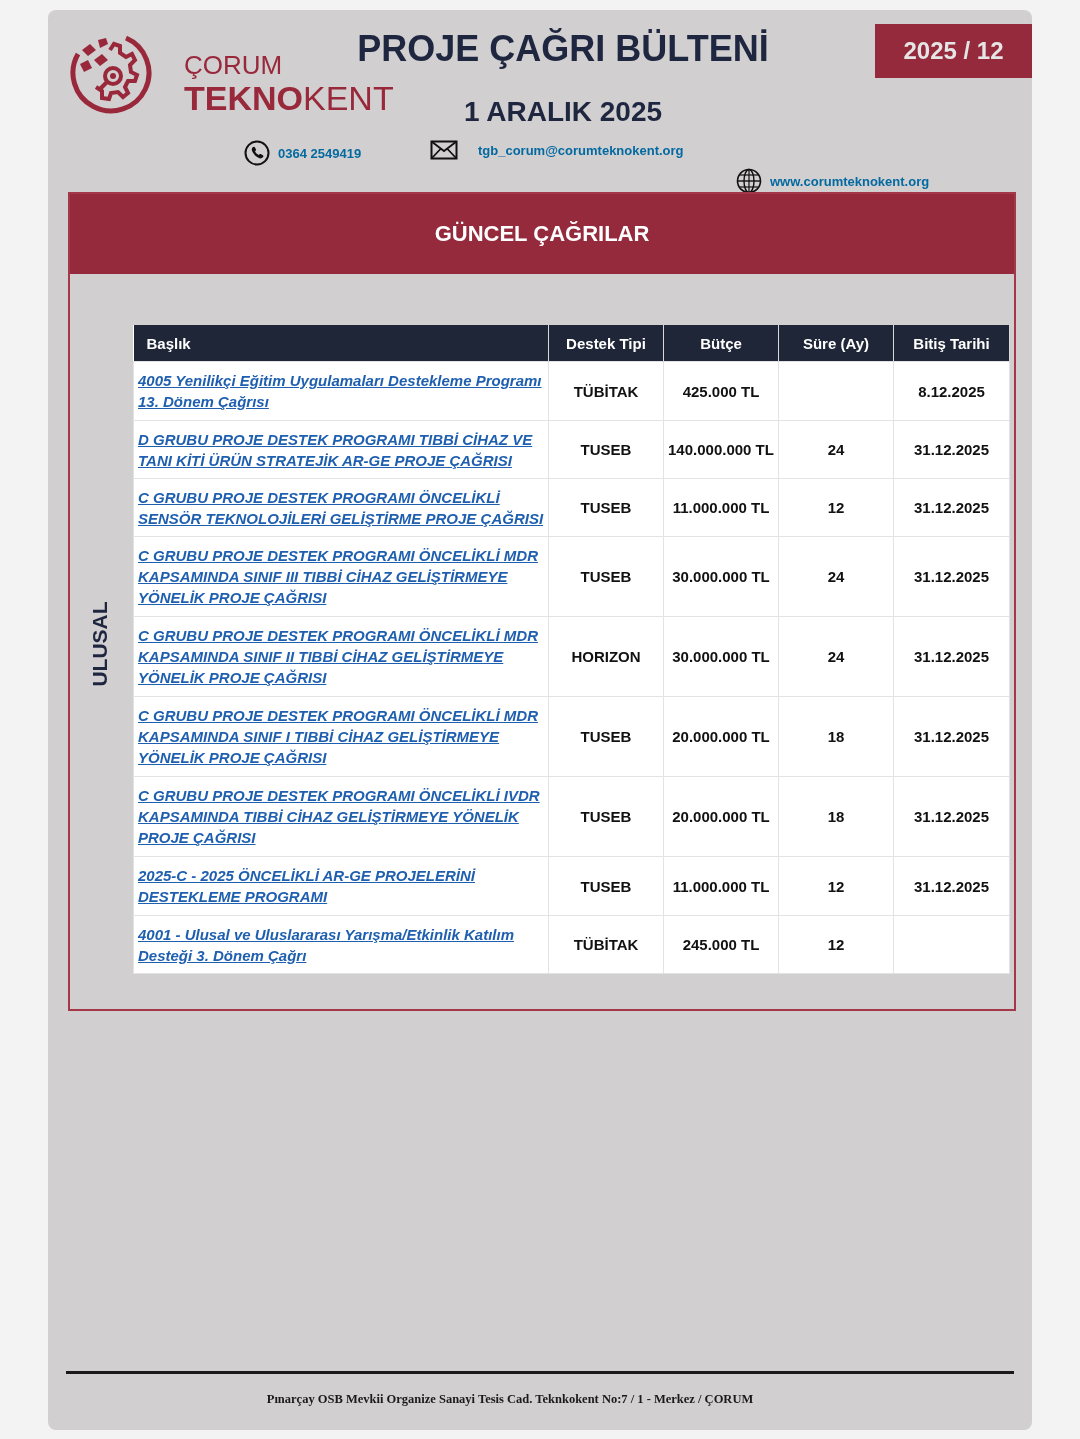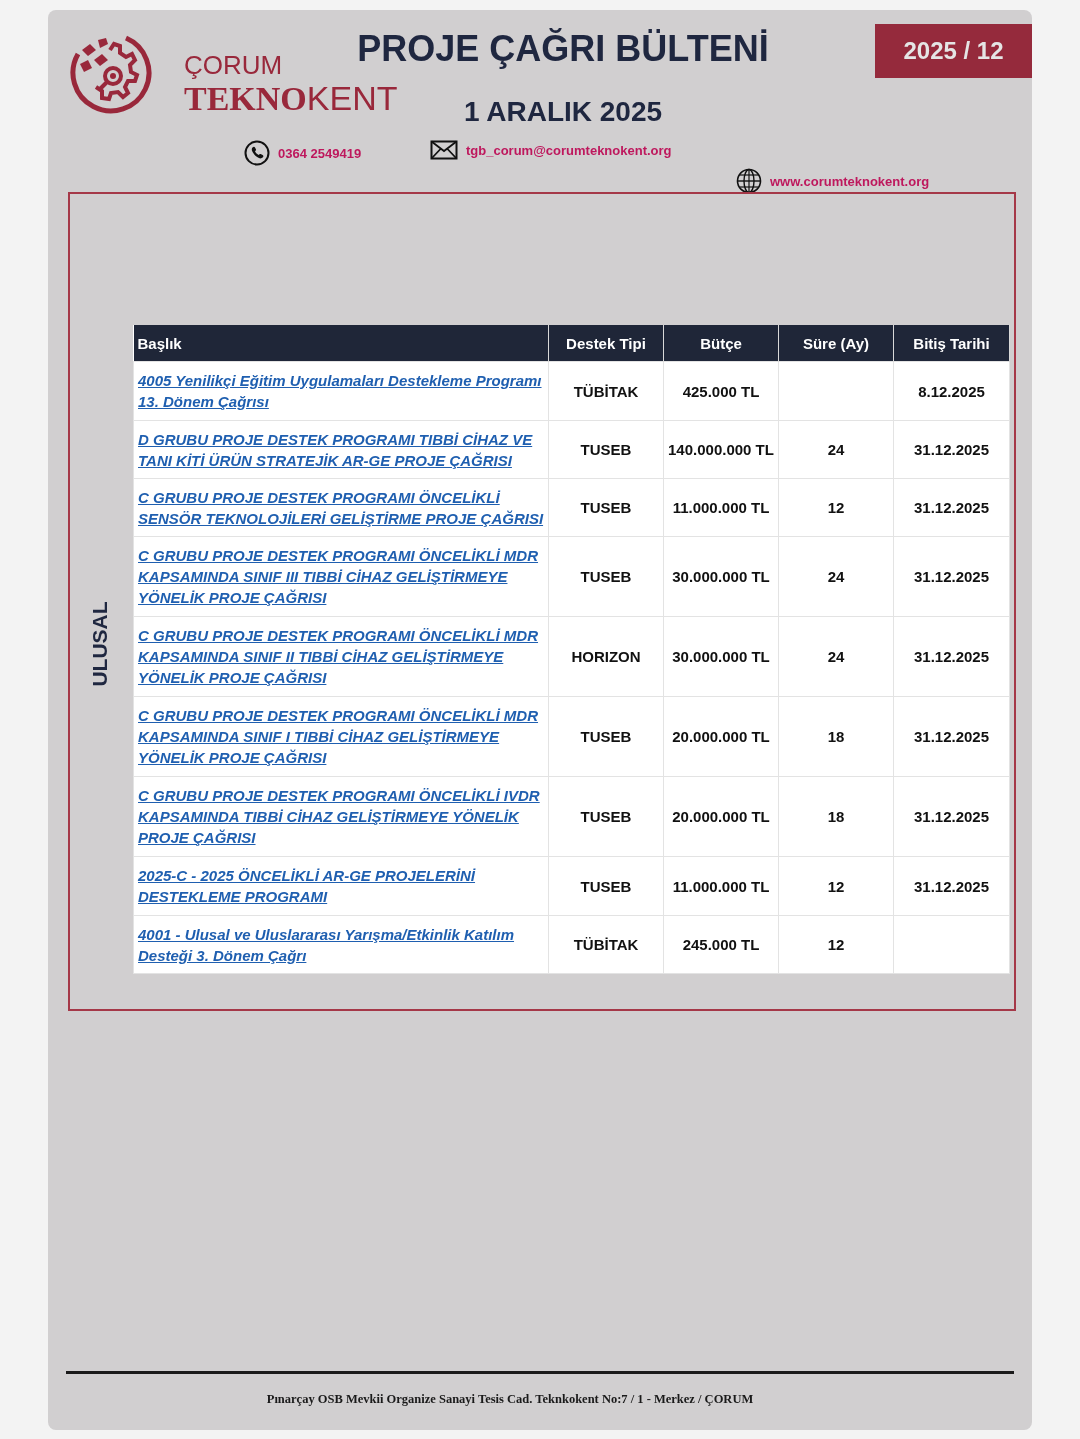--- a/index.html
+++ b/index.html
@@ -14,35 +14,35 @@
   }
   .logo { position: absolute; left: 20px; top: 14px; width: 290px; height: 96px; }
   .logo svg { position: absolute; left: 0; top: 0; }
   .logo-corum {
     position: absolute; left: 116px; top: 26px; font-size: 26px; color: #99283b;
     letter-spacing: 0px; font-weight: normal;
   }
   .logo-tekno {
     position: absolute; left: 116px; top: 56px; font-size: 34px; color: #99283b; line-height: 36px;
   }
-  .logo-tekno b { font-weight: bold; font-family: Liberation Serif, serif; }
+  .logo-tekno b { font-weight: bold; }
   .title {
     position: absolute; left: 300px; top: 18px; width: 430px; text-align: center;
     font-size: 36px; font-weight: bold; color: #1f2740;
   }
   .subtitle {
     position: absolute; left: 300px; top: 78px; width: 430px; text-align: center;
     font-size: 28px; font-weight: bold; color: #1f2740; margin-top: 8px;
   }
   .issue {
     position: absolute; left: 827px; top: 14px; width: 157px; height: 54px;
     background: #952a3c; color: #e5e5e5; font-size: 24px; font-weight: bold;
     display: flex; align-items: center; justify-content: center;
   }
-  .contact { position: absolute; top: 130px; display: flex; align-items: center; font-size: 13px; font-weight: bold; color: #be185d; }
+  .contact { position: absolute; top: 130px; display: flex; align-items: center; font-size: 13px; font-weight: bold; color: #0369a1; }
   .contact svg { margin-right: 8px; }
   .section {
     position: absolute; left: 20px; top: 182px; width: 948px; height: 819px;
     border: 2px solid #a53848; box-sizing: border-box;
   }
   .section-head {
     height: 80px; background: #942a3c; color: #ffffff; font-size: 22px; font-weight: bold;
     display: flex; align-items: center; justify-content: center;
   }
   .side-label {
@@ -52,21 +52,21 @@
   .side-label span {
     transform: rotate(-90deg); font-size: 21px; font-weight: bold; color: #1f2740; white-space: nowrap;
     display: inline-block;
   }
   table {
     position: absolute; left: 63px; top: 131px; width: 876px; border-collapse: collapse;
     background: #ffffff; table-layout: fixed;
   }
   th {
     background: #1f2638; color: #ffffff; font-size: 15px; font-weight: bold; height: 36px;
-    border-right: 1px solid #d8d8d8; padding: 0 4px;
+    border-right: 1px solid #d8d8d8; padding: 0 13px;
   }
   th.t-left { text-align: left; }
   td {
     border: 1px solid #e3e3e3; font-size: 15px; font-weight: bold; color: #111111;
     text-align: center; padding: 2px 4px; line-height: 21px;
   }
   td.title-cell { text-align: left; font-style: italic; }
   td a { color: #1f5fb0; text-decoration: underline; }
   .footer-line {
     position: absolute; left: 18px; top: 1361px; width: 948px; height: 3px; background: #1a1a1a;
@@ -100,40 +100,41 @@
   <div class="subtitle">1 ARALIK 2025</div>
   <div class="issue">2025 / 12</div>
 
   <div class="contact" style="left:196px;">
     <svg width="26" height="26" viewBox="0 0 26 26">
       <circle cx="13" cy="13" r="11.5" fill="none" stroke="#111" stroke-width="2"></circle>
       <path d="M8.5 7.5 c1 -1 2 -1 2.5 0 l1 2 c0.3 0.8 -0.5 1.3 -1 1.8 c0.8 1.8 2 3 3.8 3.8 c0.5 -0.5 1 -1.3 1.8 -1 l2 1 c1 0.5 1 1.5 0 2.5 c-1 1 -3 1.3 -5.5 -0.5 c-2.5 -1.8 -4.2 -4 -5 -6 c-0.6 -1.6 -0.3 -2.8 0.4 -3.6z" fill="#111"></path>
     </svg>
     <span>0364 2549419</span>
   </div>
-  <div class="contact" style="left:382px;">
+  <div class="contact" style="left:382px;gap:12px;">
     <svg width="28" height="20" viewBox="0 0 28 20">
       <rect x="1.5" y="1.5" width="25" height="17" fill="none" stroke="#111" stroke-width="2"></rect>
       <path d="M1.5 1.5 L14 11 L26.5 1.5 M1.5 18.5 L10.5 9 M26.5 18.5 L17.5 9" fill="none" stroke="#111" stroke-width="1.8"></path>
     </svg>
     <span>tgb_corum@corumteknokent.org</span>
   </div>
   <div class="contact" style="left:688px;margin-top:28px;">
     <svg width="26" height="26" viewBox="0 0 26 26">
       <circle cx="13" cy="13" r="11.5" fill="none" stroke="#111" stroke-width="1.6"></circle>
       <ellipse cx="13" cy="13" rx="5" ry="11.5" fill="none" stroke="#111" stroke-width="1.4"></ellipse>
       <line x1="1.5" y1="13" x2="24.5" y2="13" stroke="#111" stroke-width="1.4"></line>
       <line x1="3.5" y1="7" x2="22.5" y2="7" stroke="#111" stroke-width="1.2"></line>
       <line x1="3.5" y1="19" x2="22.5" y2="19" stroke="#111" stroke-width="1.2"></line>
       <line x1="13" y1="1.5" x2="13" y2="24.5" stroke="#111" stroke-width="1.2"></line>
     </svg>
     <span>www.corumteknokent.org</span>
   </div>
 
   <div class="section">
+    <div class="section-head">GÜNCEL ÇAĞRILAR</div>
     <div class="side-label">
       <span>ULUSAL</span>
     </div>
 
     <table>
       <colgroup>
         <col style="width:415px">
           <col style="width:115px">
           <col style="width:115px">
           <col style="width:115px">

